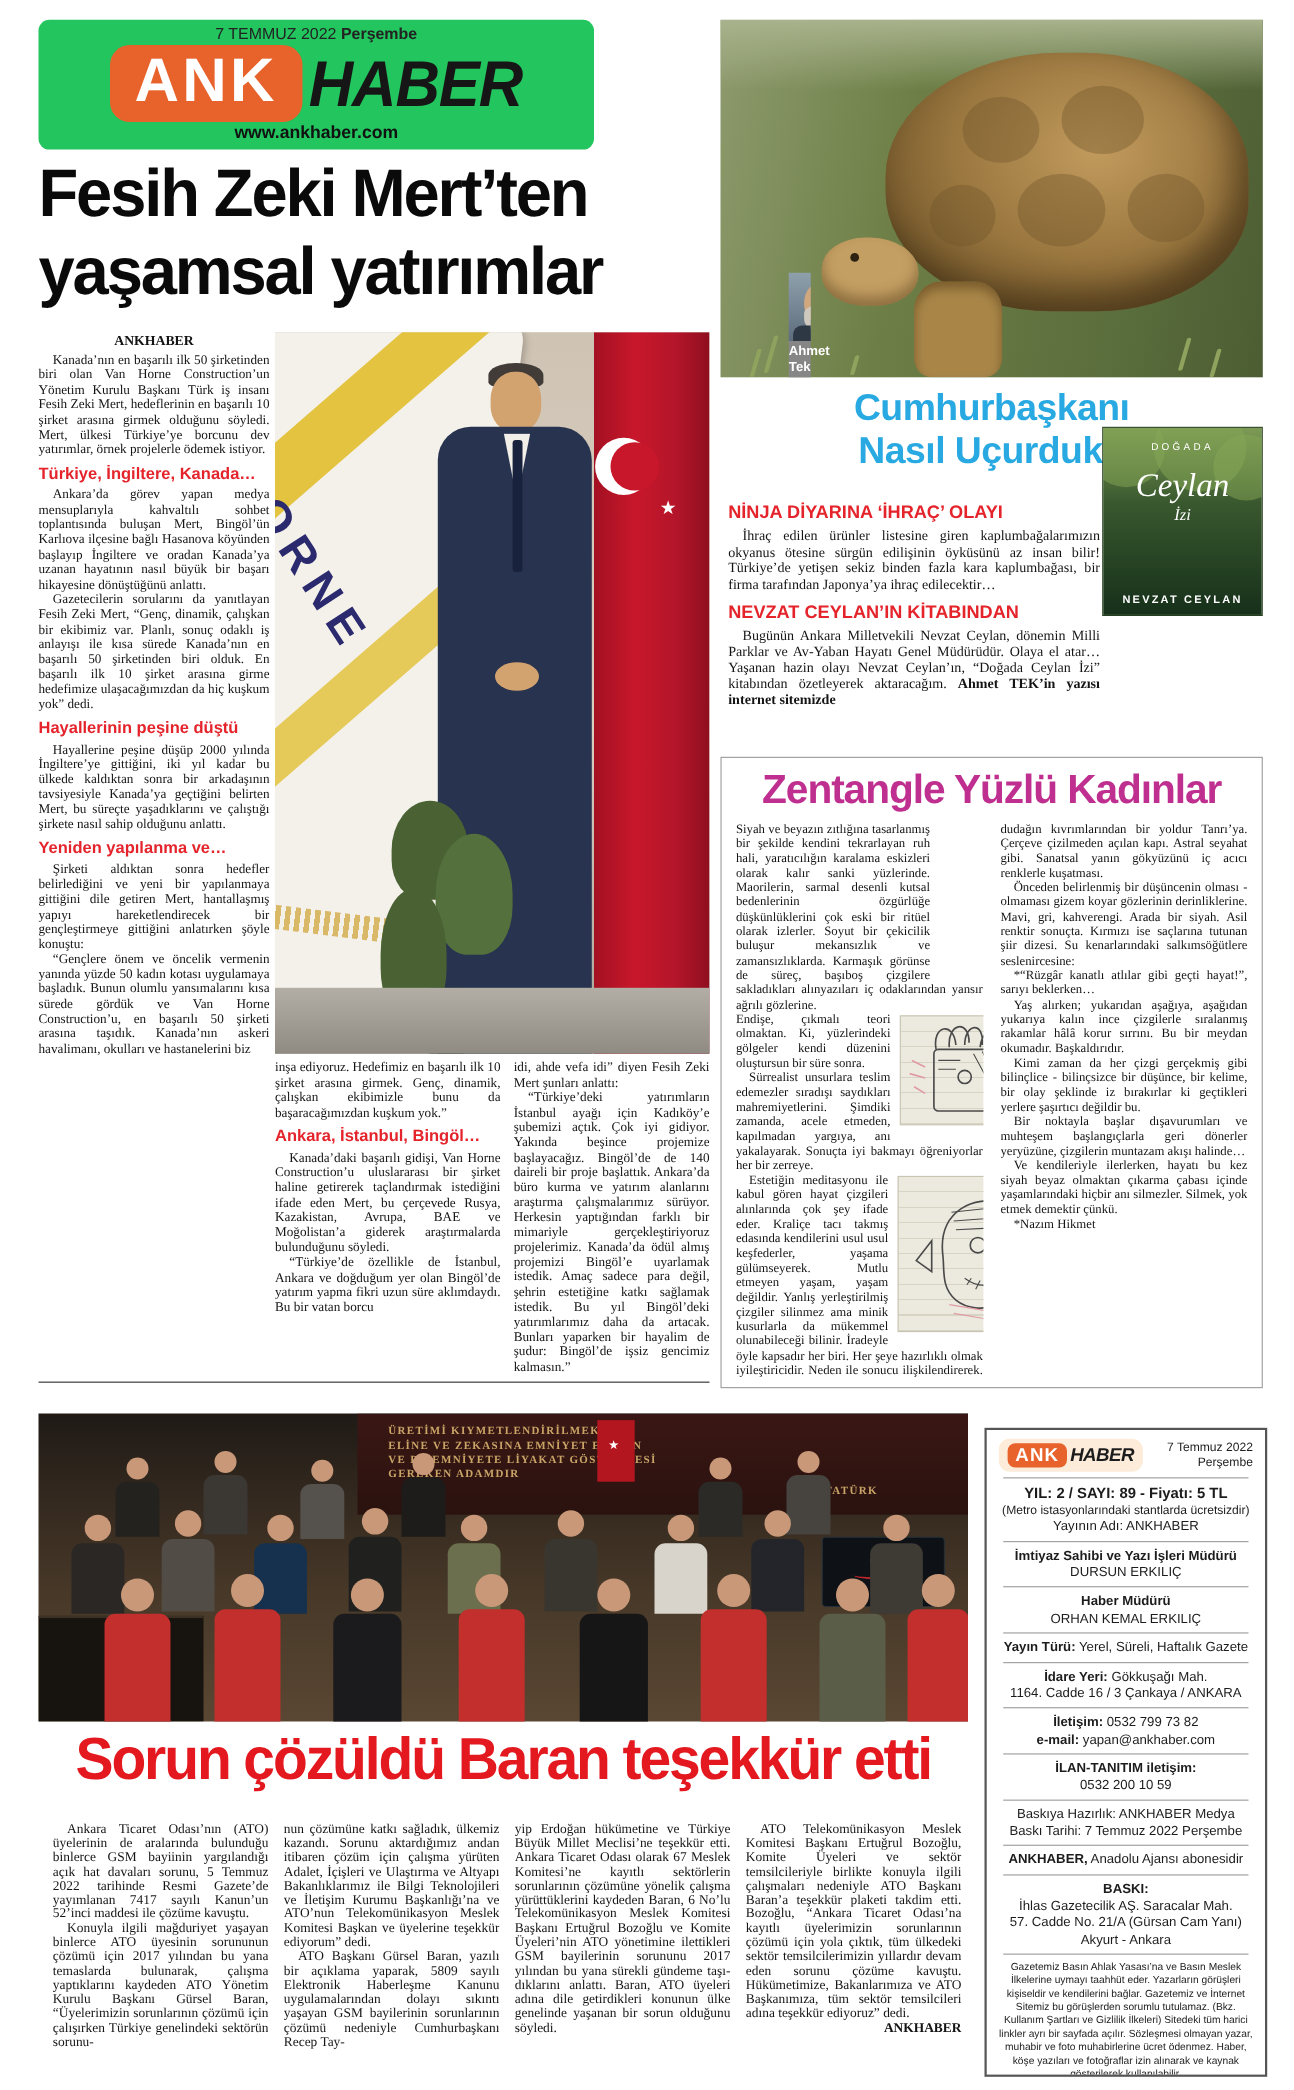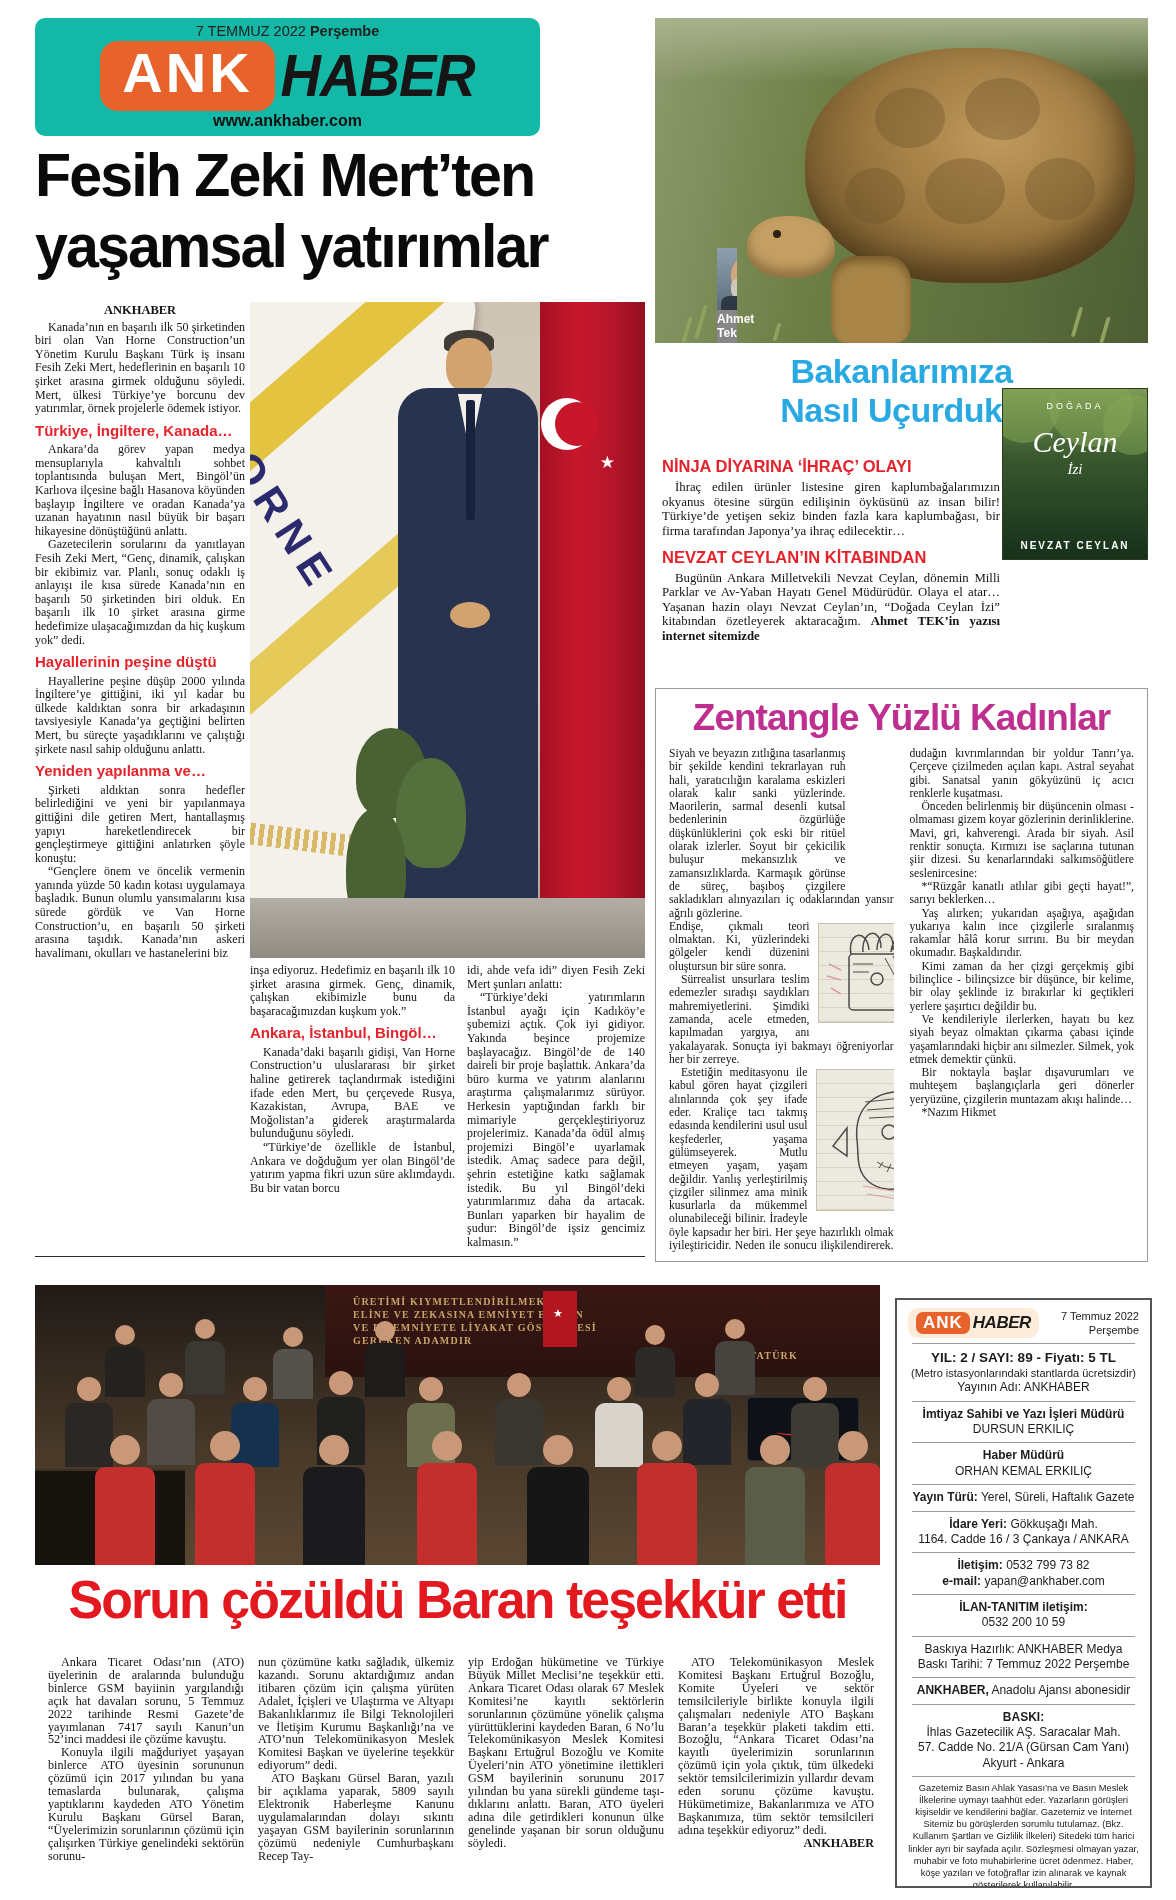--- a/index.html
+++ b/index.html
@@ -1,21 +1,21 @@
 <!DOCTYPE html>
 <html><head>
 <meta charset="utf-8">
 <style>
   * { margin:0; padding:0; box-sizing:border-box; }
   body { background:#e9e9e9; font-family:"Liberation Serif","DejaVu Serif",serif; }
   #page { position:relative; width:1176px; height:1900px; background:#fff; margin:0 auto; overflow:hidden; }
   .abs { position:absolute; }
 
   
-  .header-band { left:35px; top:18px; width:505px; height:118px; background:#14b8a6; border-radius:10px; text-align:center; }
+  .header-band { left:35px; top:18px; width:505px; height:118px; background:#22c55e; border-radius:10px; text-align:center; }
   .hdr-date { font-family:"Liberation Sans",sans-serif; font-size:14.5px; color:#222; padding-top:5px; }
   .hdr-date b { font-weight:bold; }
   .logo-row { display:flex; align-items:center; justify-content:center; margin-top:2px; }
   .ank-pill { background:#e8622b; color:#fff; font-family:"Liberation Sans",sans-serif; font-weight:bold; font-size:56px; letter-spacing:3px; padding:4px 22px 10px 22px; border-radius:18px; line-height:1; }
   .haber-word { font-family:"Liberation Sans",sans-serif; font-style:italic; font-weight:bold; font-size:56px; letter-spacing:-1px; color:#161616; margin-left:6px; line-height:1; transform:scaleY(1.05); }
   .hdr-url { font-family:"Liberation Sans",sans-serif; font-weight:bold; font-size:16px; color:#111; margin-top:1px; }
 
   
   .main-headline { left:35px; top:140px; width:620px; font-family:"Liberation Sans",sans-serif; font-weight:bold; color:#0a0a0a; font-size:61px; line-height:1.17; letter-spacing:-2px; transform:scaleX(.97); transform-origin:left top; white-space:nowrap; }
 
@@ -226,21 +226,21 @@
           <span class="shirt"></span>
       </div>
       <div class="nm">
         <div>Ahmet</div>
         <div>Tek</div>
       </div>
     </div>
   </div>
 
   <div class="abs turtle-title">
-    <div>Bakanlarımıza</div>
+    <div>Cumhurbaşkanı</div>
     <div>Nasıl Uçurduk?</div>
   </div>
   <div class="abs newscol turtle-body" style="font-size:12.8px; line-height:14.6px;">
     <p class="redsub">NİNJA DİYARINA ‘İHRAÇ’ OLAYI</p>
     <p>İhraç edilen ürünler listesine giren kaplumbağalarımızın okyanus ötesine sürgün edilişinin öyküsünü az insan bilir! Türkiye’de yetişen sekiz binden fazla kara kaplumbağası, bir firma tarafından Japonya’ya ihraç edilecektir…</p>
     <p class="redsub">NEVZAT CEYLAN’IN KİTABINDAN</p>
     <p><span>Bugünün Ankara Milletvekili Nevzat Ceylan, dönemin Milli Parklar ve Av-Yaban Hayatı Genel Müdürüdür. Olaya el atar… Yaşanan hazin olayı Nevzat Ceylan’ın, “Doğada Ceylan İzi” kitabından özetleyerek aktaracağım. </span><b>Ahmet TEK’in yazısı internet sitemizde</b></p>
   </div>
 
   <div class="abs book-cover">
@@ -298,22 +298,22 @@
         </div>
         <p>Estetiğin meditasyonu ile kabul gören hayat çizgileri alınlarında çok şey ifade eder. Kraliçe tacı takmış edasında kendilerini usul usul keşfederler, yaşama gülümseyerek. Mutlu etmeyen yaşam, yaşam değildir. Yanlış yerleştirilmiş çizgiler silinmez ama minik kusurlarla da mükemmel olunabileceği bilinir. İradeyle öyle kapsadır her biri. Her şeye hazırlıklı olmak iyileştiricidir. Neden ile sonucu ilişkilendirerek. Altında yatan felsefe, özgürlük ve özgünlük.</p>
 
       </div>
       <div class="zen-col">
         <p class="noind">dudağın kıvrımlarından bir yoldur Tanrı’ya. Çerçeve çizilmeden açılan kapı. Astral seyahat gibi. Sanatsal yanın gökyüzünü iç acıcı renklerle kuşatması.</p>
         <p>Önceden belirlenmiş bir düşüncenin olması - olmaması gizem koyar gözlerinin derinliklerine. Mavi, gri, kahverengi. Arada bir siyah. Asil renktir sonuçta. Kırmızı ise saçlarına tutunan şiir dizesi. Su kenarlarındaki salkımsöğütlere seslenircesine:</p>
         <p>*“Rüzgâr kanatlı atlılar gibi geçti hayat!”, sarıyı beklerken…</p>
         <p>Yaş alırken; yukarıdan aşağıya, aşağıdan yukarıya kalın ince çizgilerle sıralanmış rakamlar hâlâ korur sırrını. Bu bir meydan okumadır. Başkaldırıdır.</p>
         <p>Kimi zaman da her çizgi gerçekmiş gibi bilinçlice - bilinçsizce bir düşünce, bir kelime, bir olay şeklinde iz bırakırlar ki geçtikleri yerlere şaşırtıcı değildir bu.</p>
+        <p>Bir noktayla başlar dışavurumları ve muhteşem başlangıçlarla geri dönerler yeryüzüne, çizgilerin muntazam akışı halinde…</p>
         <p>Ve kendileriyle ilerlerken, hayatı bu kez siyah beyaz olmaktan çıkarma çabası içinde yaşamlarındaki hiçbir anı silmezler. Silmek, yok etmek demektir çünkü.</p>
-        <p>Bir noktayla başlar dışavurumları ve muhteşem başlangıçlarla geri dönerler yeryüzüne, çizgilerin muntazam akışı halinde…</p>
         <p>*Nazım Hikmet</p>
       </div>
     </div>
   </div>
 
   <div class="abs mid-rule"></div>
 
   <div class="abs photo-group">
     <div class="pg-redwall"></div>
     <div class="pg-quote">

